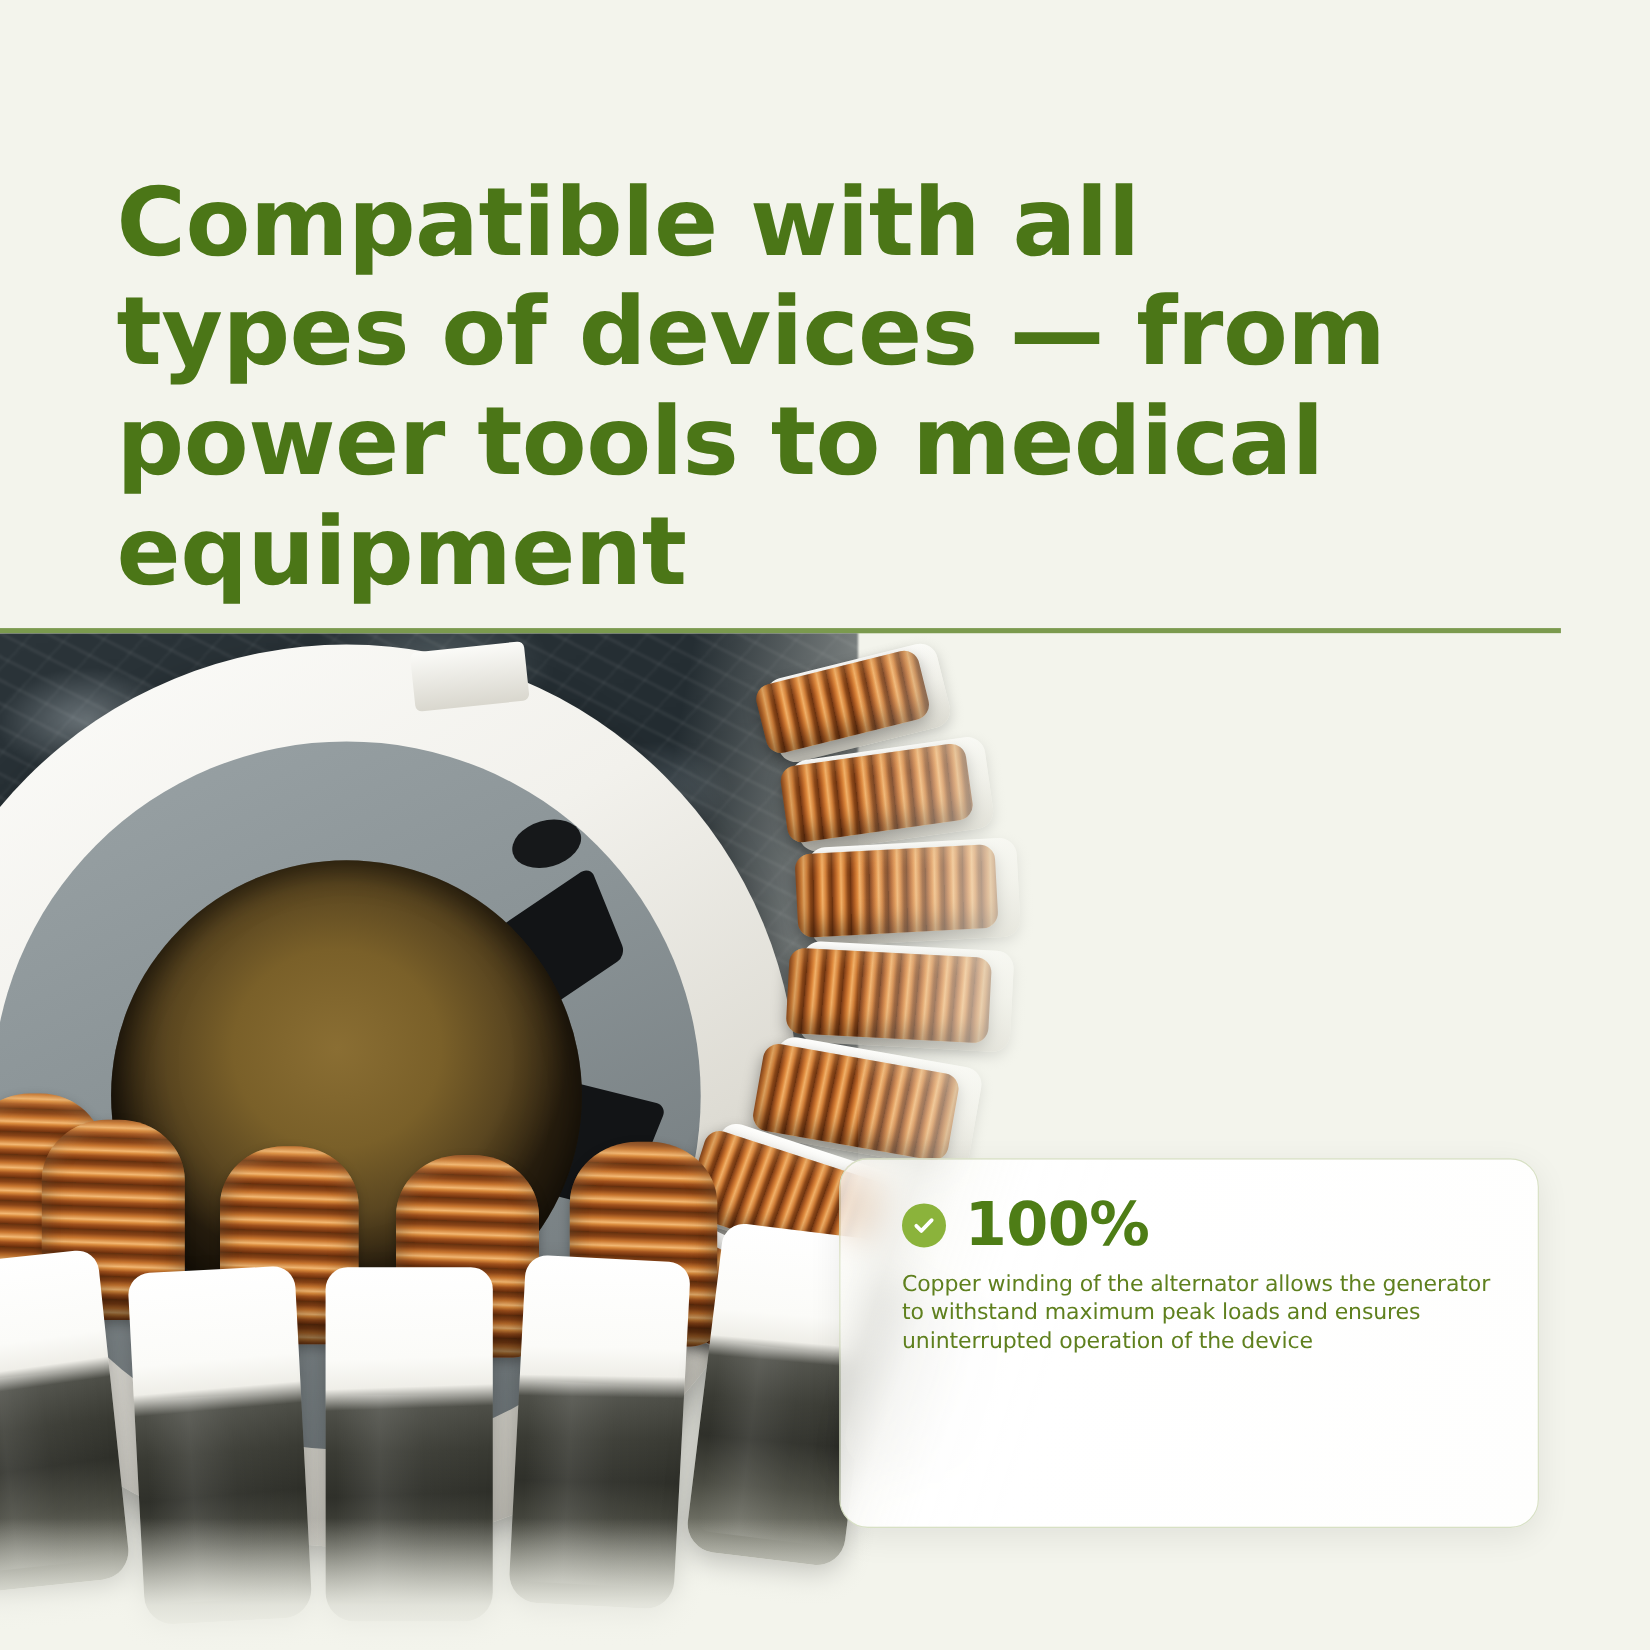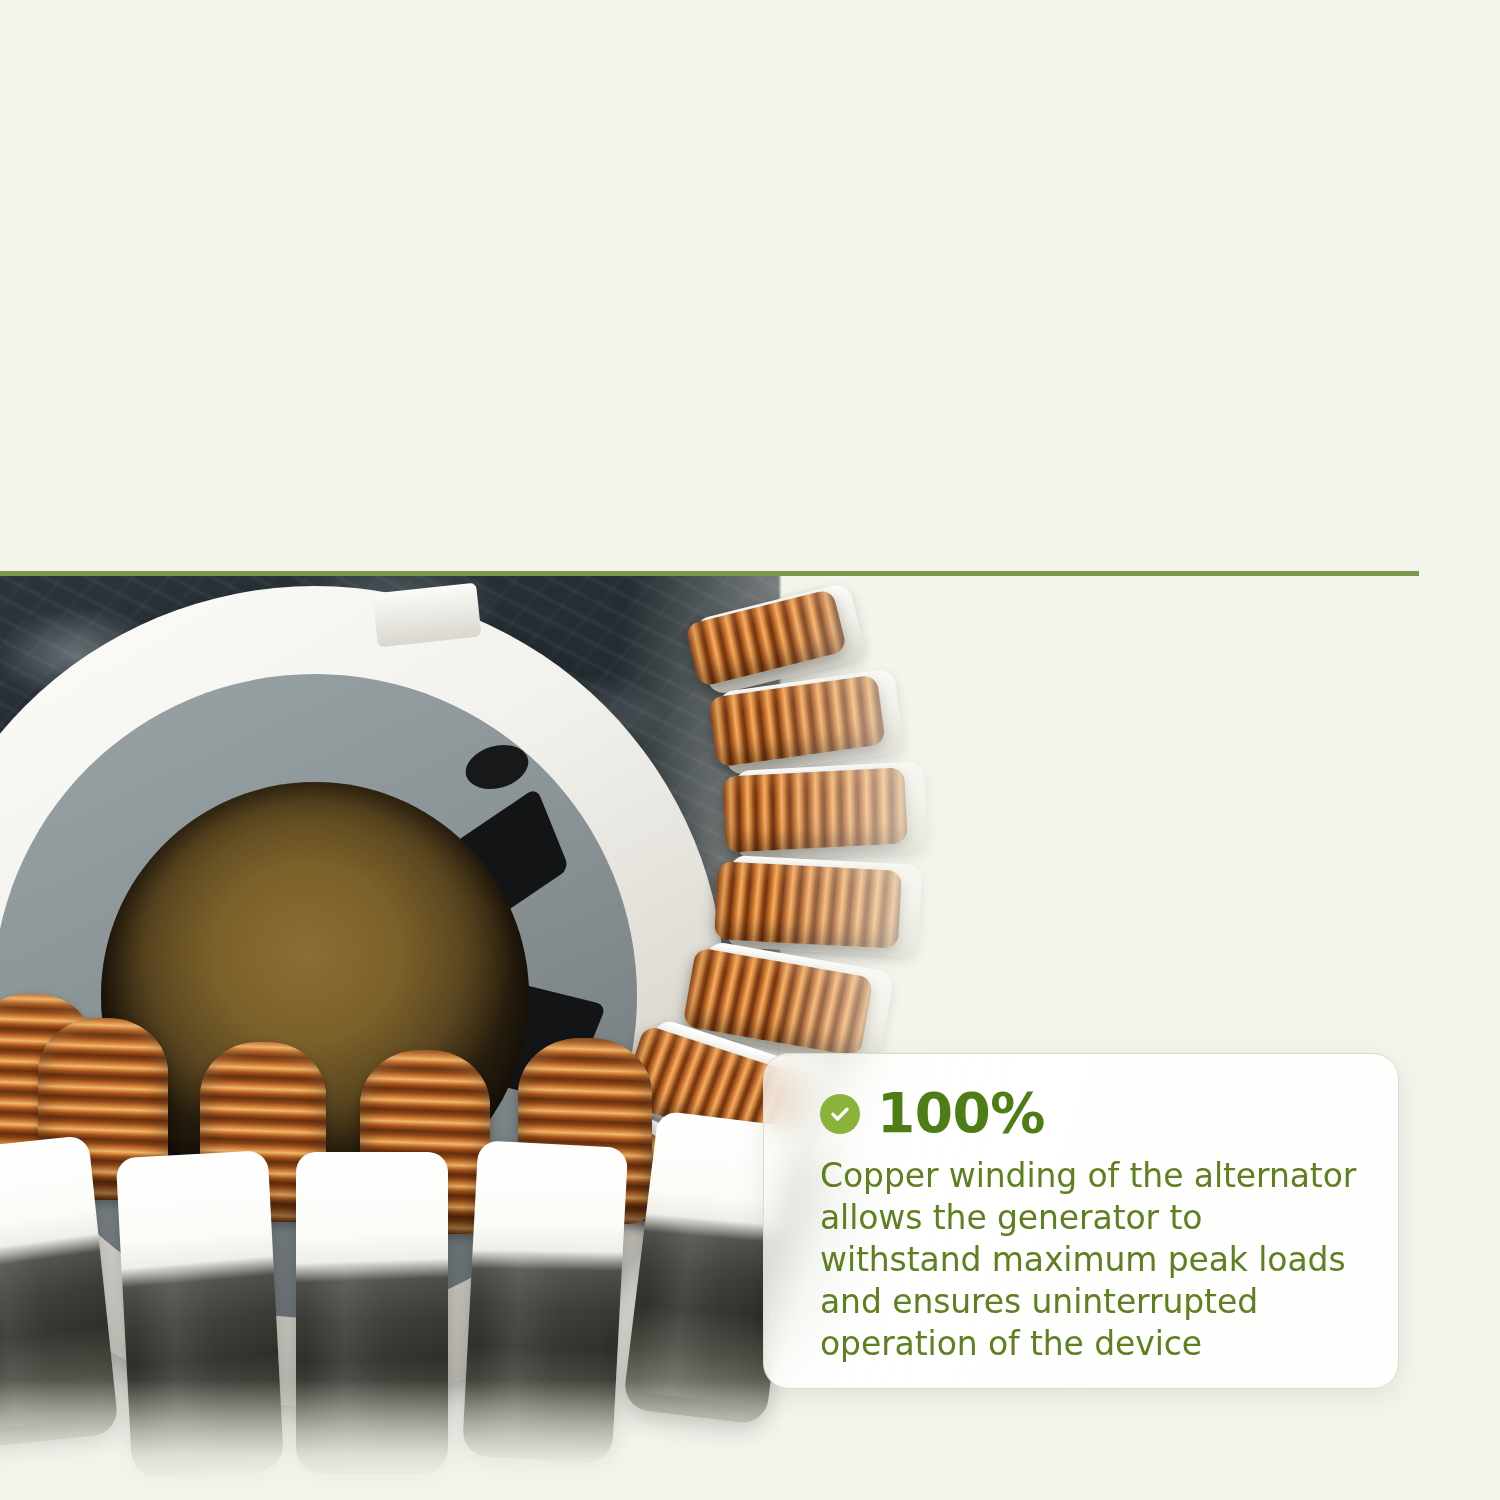--- a/index.html
+++ b/index.html
@@ -262,31 +262,32 @@
     font-family: "DejaVu Sans", sans-serif;
     font-weight: bold;
     font-size: 55px;
     line-height: 1;
     letter-spacing: -0.5px;
   }
   .card-body {
     margin-top: 14px;
     color: #5f801e;
     font-family: "DejaVu Sans", sans-serif;
-    font-size: 33px;
+    font-size: 20px;
     line-height: 1.27;
     letter-spacing: -0.1px;
     max-width: 580px;
   }
 </style>
 </head>
 <body>
 
 <div id="page">
 
+  <h1 class="headline">Compatible with all types of devices — from power tools to medical equipment</h1>
 
   <div class="divider"></div>
 
   <div class="photo">
 
     <div class="photo-backdrop"></div>
     <div class="backdrop-fade"></div>
 
     <div class="stator">
       <div class="ring-outer"></div>

